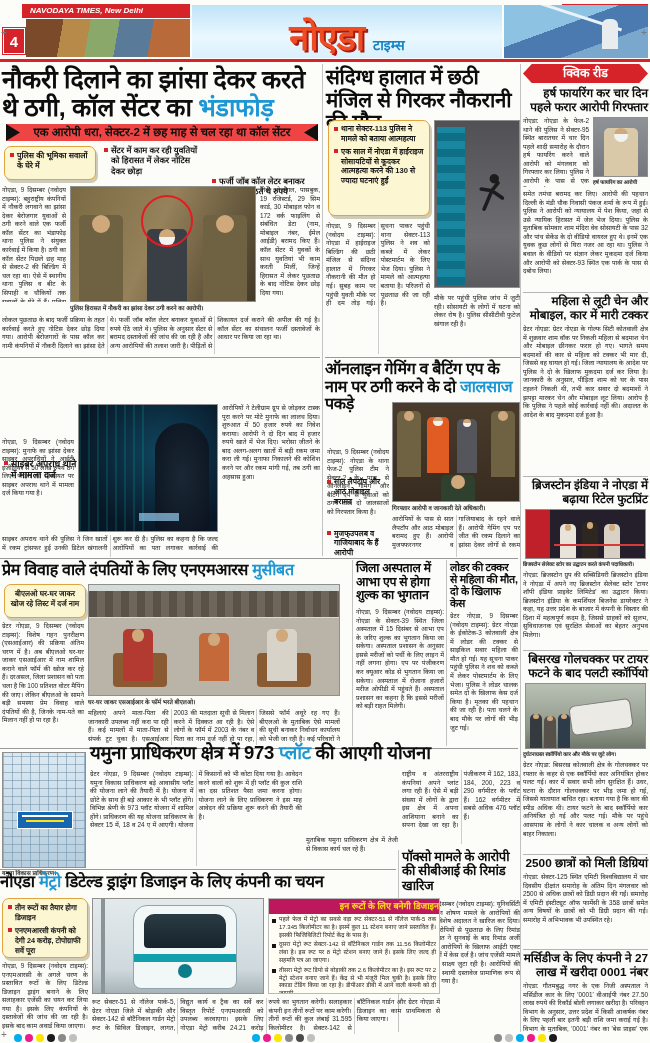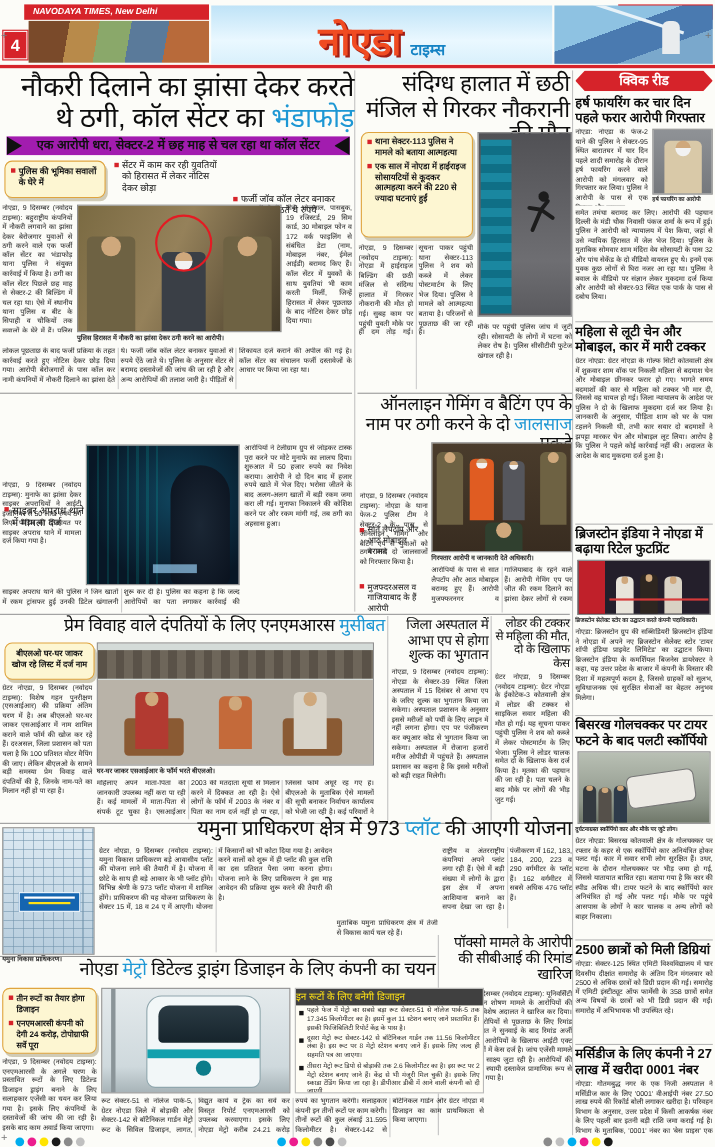--- a/index.html
+++ b/index.html
@@ -2,46 +2,46 @@
 <html><head>
 <meta charset="utf-8">
 <style>
 *{margin:0;padding:0;box-sizing:border-box}
 html,body{background:#dedede}
 .page{position:relative;width:650px;height:1043px;margin:0 auto;background:#fcfcf8;font-family:"Liberation Sans",sans-serif;overflow:hidden;color:#151515}
 .a{position:absolute}
 .vr{position:absolute;width:1px;background:#c2c2c2}
 .hr{position:absolute;height:1px;background:#9a9a9a}
 .redrule{position:absolute;background:#d6232a}
-.hl{font-weight:normal;color:#0d0d0d;text-align:right;line-height:1.1;letter-spacing:-.3px}
+.hl{font-weight:bold;color:#0d0d0d;text-align:left;line-height:1.1;letter-spacing:-.3px}
 .acc{color:#1d97d4}
 .bd{font-size:6.4px;line-height:1.34;text-align:justify;color:#1f1f1f;overflow:hidden}
 .c2{column-count:2;column-gap:5px;column-rule:1px solid #ccc}
 .c3{column-count:3;column-gap:5px;column-rule:1px solid #ccc}
 .c4{column-count:4;column-gap:5px;column-rule:1px solid #ccc}
 .cap{font-size:6px;font-weight:bold;color:#2b2b2b;line-height:1.2}
-.ybar{background:#a21caf;font-weight:bold;text-align:center;font-size:11.5px;line-height:17px;color:#101010;position:absolute}
+.ybar{background:#ef4444;font-weight:bold;text-align:center;font-size:11.5px;line-height:17px;color:#101010;position:absolute}
 .ytri{position:absolute;top:0;width:14px;height:100%;background:#101010}
 .ytri.l{left:0;clip-path:polygon(0 0,100% 50%,0 100%)}
 .ytri.r{right:0;clip-path:polygon(100% 0,0 50%,100% 100%)}
 .bubble{background:#fdf6d2;border:1px solid #dfa43e;border-radius:7px;box-shadow:2px 3px 0 rgba(125,112,60,.35);padding:3px 5px;font-weight:bold;text-align:left;color:#161616;position:absolute;overflow:hidden}
 .blt{position:relative;padding-left:7px;display:block}
 .blt::before{content:"";position:absolute;left:0;top:2.5px;width:4px;height:4px;background:#d6232a}
 .bltk::before{background:#151515}
-.tag{font-weight:normal;color:#141414}
-.qh{font-weight:bold;text-align:left;line-height:1.15;color:#0d0d0d;font-size:11.8px}
+.tag{font-weight:bold;color:#141414}
+.qh{font-weight:bold;text-align:right;line-height:1.15;color:#0d0d0d;font-size:11.8px}
 .qsep{position:absolute;height:1px;background:#b5b5b5}
 .photo{position:absolute;overflow:hidden;border:1px solid #8f8f8f}
 .pfig{position:absolute;border-radius:5px 5px 0 0}
 .pfig::before{content:"";display:block;width:42%;aspect-ratio:1/1;border-radius:50%;background:#cfa87c;margin:0 auto 1px}
 .masked::before{background:linear-gradient(#cfa87c 46%,#f2f2f2 46%)}
 .redcirc{position:absolute;border:2.5px solid #e31b23;border-radius:50%}
 .banner{position:absolute;background:#d6232a;color:#fff;font-weight:bold;text-align:center;clip-path:polygon(7% 0,93% 0,100% 50%,93% 100%,7% 100%,0 50%)}
 .routesbox{position:absolute;border:1px solid #b9b9b9;background:#fffdf4;overflow:hidden}
-.routeshead{background:#404040;color:#ffe115;font-weight:normal;text-align:left;font-size:9px;line-height:15px}
+.routeshead{background:#be185d;color:#ffe115;font-weight:bold;text-align:right;font-size:9px;line-height:15px}
 .routesbody{font-size:6px;line-height:1.3;text-align:justify;padding:2px 3px;color:#1f1f1f}
 .dots{position:absolute;display:flex;gap:3px}
 .dots i{width:8px;height:8px;border-radius:50%;display:block}
 .crop{position:absolute;color:#777;font-size:10px;line-height:10px}
 .edition{position:absolute;background:#d6232a;color:#fff;font-style:italic;font-weight:bold;font-size:8px;line-height:14px;padding-left:8px}
 .datebox{position:absolute;background:#d6232a;color:#fff;font-weight:bold;font-size:6.4px;line-height:14px;text-align:center}
 .pagenum{position:absolute;background:#d6232a;color:#fff;font-weight:bold;font-size:15px;line-height:26px;text-align:center;border:1px solid #fff;outline:1px solid #d6232a}
 .masttitle{display:flex;align-items:baseline;justify-content:center;gap:9px;padding-top:7px}
 .t1{font-size:36px;font-weight:bold;color:#f04b21;text-shadow:2px 2px 0 #a31d12;letter-spacing:-1px}
 .t2{font-size:33px;font-weight:bold;color:#1583c4;text-shadow:1px 1px 0 #0b5583;letter-spacing:-1px}
@@ -105,38 +105,38 @@
     <div class="a" style="left:0;top:0;width:70px;height:128px;background:repeating-linear-gradient(90deg,rgba(0,230,210,.14) 0 2px,transparent 2px 9px)"></div>
     <div class="a" style="left:60px;bottom:10px;width:40px;height:8px;background:#9fd8ff;opacity:.65"></div>
   </div>
   <div class="bd a" style="left:222px;top:404px;width:98px;height:152px">आरोपियों ने टेलीग्राम ग्रुप से जोड़कर टास्क पूरा करने पर मोटे मुनाफे का लालच दिया। शुरुआत में 50 हजार रुपये का निवेश कराया। आरोपी ने दो दिन बाद में हजार रुपये खाते में भेज दिए। भरोसा जीतने के बाद अलग-अलग खातों में बड़ी रकम जमा करा ली गई। मुनाफा निकालने की कोशिश करने पर और रकम मांगी गई, तब ठगी का अहसास हुआ।</div>
   <div class="bd a" style="left:2px;top:438px;width:72px;height:118px">नोएडा, 9 दिसम्बर (नवोदय टाइम्स): मुनाफे का झांसा देकर साइबर अपराधियों ने आईटी इंजीनियर से 50 लाख रुपये ठग लिए। पीड़ित की शिकायत पर साइबर अपराध थाने में मामला दर्ज किया गया है।</div>
   <div class="bd c2 a" style="left:2px;top:535px;width:216px;height:22px">साइबर अपराध थाने की पुलिस ने जिन खातों में रकम ट्रांसफर हुई उनकी डिटेल खंगालनी शुरू कर दी है। पुलिस का कहना है कि जल्द आरोपियों का पता लगाकर कार्रवाई की जाएगी।</div>
 
   <div class="hl a" style="left:326px;top:66px;width:192px;font-size:20.5px">संदिग्ध हालात में छठी मंजिल से गिरकर नौकरानी की मौत</div>
   <div class="bubble" style="left:328px;top:120px;width:102px;height:96px;font-size:7.6px;line-height:1.3">
     <span class="blt" style="margin-bottom:3px">थाना सेक्टर-113 पुलिस ने मामले को बताया आत्महत्या</span>
-    <span class="blt">एक साल में नोएडा में हाईराइज सोसायटियों से कूदकर आत्महत्या करने की 220 से ज्यादा घटनाएं हुईं</span>
+    <span class="blt">एक साल में नोएडा में हाईराइज सोसायटियों से कूदकर आत्महत्या करने की 130 से ज्यादा घटनाएं हुईं</span>
   </div>
   <div class="photo" style="left:434px;top:120px;width:86px;height:168px;background:linear-gradient(#515155,#6e6e72 70%,#5a5a5e)">
     <div class="a" style="left:2px;top:6px;width:28px;height:158px;background:repeating-linear-gradient(0deg,#0f6f86 0 8px,#1a87a0 8px 16px)"></div>
     <svg class="a" style="left:36px;top:52px;width:42px;height:42px;transform:rotate(-20deg)" viewBox="0 0 40 40">
       <circle cx="27" cy="7" r="4.5" fill="#1c1c1c"></circle>
       <path d="M8 31 L21 17 L29 12 M21 17 L28 27 M21 17 L12 12" stroke="#1c1c1c" stroke-width="3.4" fill="none" stroke-linecap="round"></path>
     </svg>
   </div>
   <div class="bd c2 a" style="left:326px;top:222px;width:104px;height:132px">नोएडा, 9 दिसम्बर (नवोदय टाइम्स): नोएडा में हाईराइज बिल्डिंग की छठी मंजिल से संदिग्ध हालात में गिरकर नौकरानी की मौत हो गई। सुबह काम पर पहुंची युवती मौके पर ही दम तोड़ गई। सूचना पाकर पहुंची थाना सेक्टर-113 पुलिस ने शव को कब्जे में लेकर पोस्टमार्टम के लिए भेज दिया। पुलिस ने मामले को आत्महत्या बताया है। परिजनों से पूछताछ की जा रही है।</div>
   <div class="bd a" style="left:434px;top:294px;width:86px;height:60px">मौके पर पहुंची पुलिस जांच में जुटी रही। सोसायटी के लोगों में घटना को लेकर रोष है। पुलिस सीसीटीवी फुटेज खंगाल रही है।</div>
   <div class="hr" style="left:325px;top:357px;width:195px"></div>
 
   <div class="hl a" style="left:325px;top:360px;width:195px;font-size:16px">
     <span>ऑनलाइन गेमिंग व बैटिंग एप के नाम पर ठगी करने के दो </span><span class="acc">जालसाज</span><span> पकड़े</span>
   </div>
   <div class="a tag blt" style="left:327px;top:402px;width:62px;font-size:7.6px;line-height:1.3">सात लैपटॉप और आठ मोबाइल बरामद</div>
-  <div class="a tag blt" style="left:327px;top:424px;width:62px;font-size:7.6px;line-height:1.3">मुजफ्दरअसल व गाजियाबाद के हैं आरोपी</div>
+  <div class="a tag blt" style="left:327px;top:424px;width:62px;font-size:7.6px;line-height:1.3">मुजफ्उपलब व गाजियाबाद के हैं आरोपी</div>
   <div class="photo" style="left:392px;top:402px;width:128px;height:100px;background:linear-gradient(#4a3c2c,#382c20)">
     <div class="pfig" style="left:4px;bottom:24px;width:24px;height:66px;background:#6e6243"></div>
     <div class="pfig masked" style="left:34px;bottom:28px;width:22px;height:56px;background:#e05c22"></div>
     <div class="pfig masked" style="left:64px;bottom:28px;width:20px;height:54px;background:#55565c"></div>
     <div class="pfig" style="left:98px;bottom:24px;width:24px;height:66px;background:#6e6243"></div>
     <div class="pfig" style="left:48px;bottom:0;width:34px;height:26px;background:#30402f"></div>
   </div>
   <div class="bd a" style="left:327px;top:448px;width:62px;height:108px">नोएडा, 9 दिसम्बर (नवोदय टाइम्स): नोएडा के थाना फेज-2 पुलिस टीम ने सेक्टर-2 के पास से ऑनलाइन गेमिंग और बैटिंग एप से युवाओं को ठगने वाले दो जालसाजों को गिरफ्तार किया है।</div>
   <div class="cap a" style="left:392px;top:505px;width:128px">गिरफ्तार आरोपी व जानकारी देते अधिकारी।</div>
   <div class="bd c2 a" style="left:392px;top:515px;width:128px;height:42px">आरोपियों के पास से सात लैपटॉप और आठ मोबाइल बरामद हुए हैं। आरोपी मुजफ्फरनगर व गाजियाबाद के रहने वाले हैं। आरोपी गेमिंग एप पर जीत की रकम दिलाने का झांसा देकर लोगों से रकम ऐंठते थे। पुलिस पूछताछ में कई अहम जानकारियां मिली हैं। ठगी की रकम अलग-अलग खातों में मंगाई जाती थी।</div>

